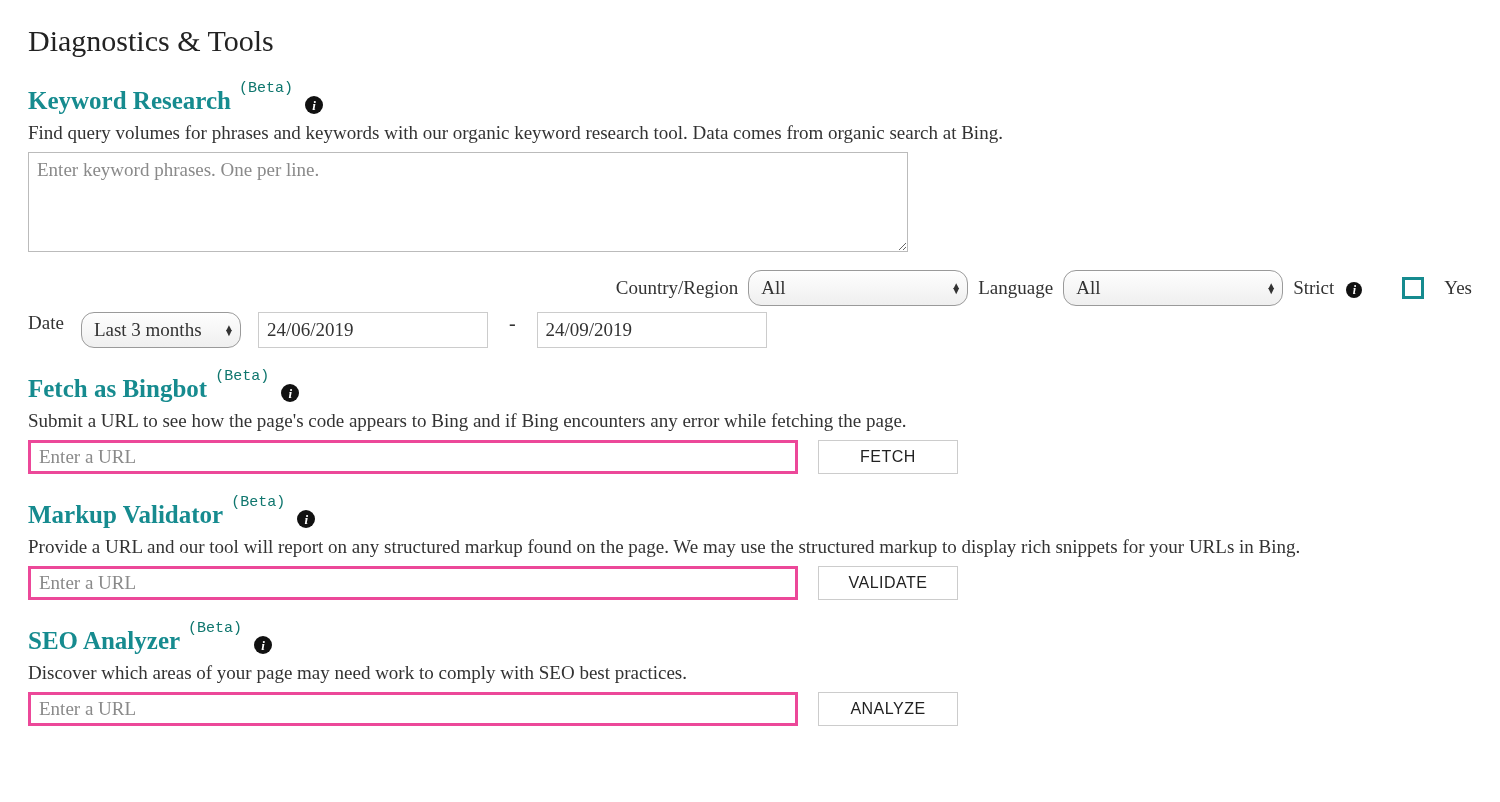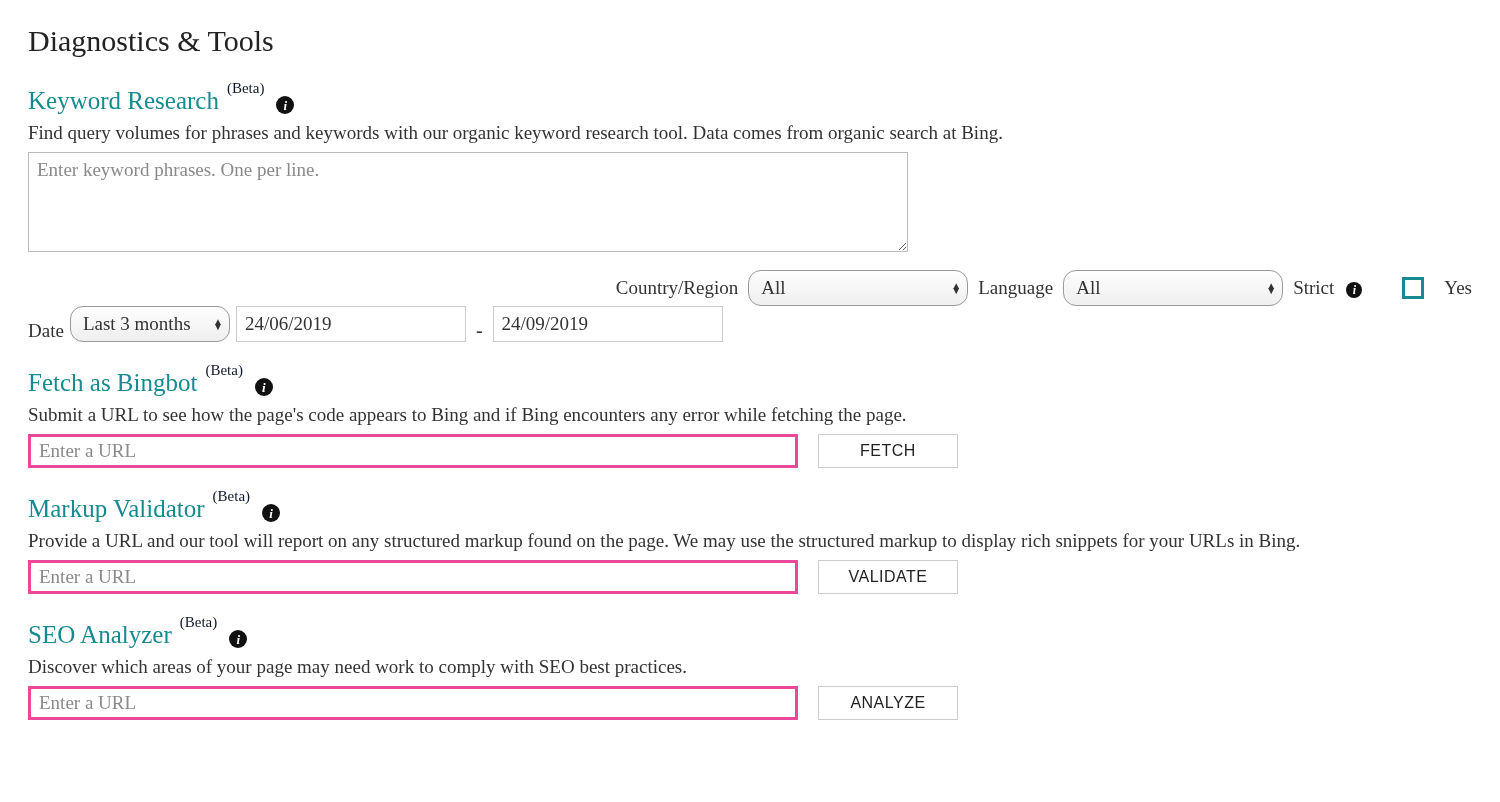--- a/index.html
+++ b/index.html
@@ -19,29 +19,30 @@
   .section { margin-bottom: 26px; }
   .section-head {
     display: flex;
     align-items: flex-start;
     gap: 6px;
     margin-bottom: 6px;
   }
   .section-title {
     color: #168b8f;
     font-size: 25px;
-    font-weight: 400;
+    font-weight: 700;
     line-height: 1.2;
   }
   .beta {
-    color: #0f172a;
+    color: #0f766e;
     font-size: 15px;
     position: relative;
     top: -6px;
     margin-left: 2px;
+    font-family: Liberation Mono, monospace;
   }
   .info-icon {
     display: inline-flex;
     align-items: center;
     justify-content: center;
     width: 18px;
     height: 18px;
     border-radius: 50%;
     background: #111;
     color: #fff;
@@ -145,23 +146,23 @@
     display: inline-block;
     width: 22px; height: 22px;
     border: 3px solid #168b8f;
     background: #fff;
     margin-left: 30px;
     margin-right: 10px;
     cursor: pointer;
   }
   .daterow {
     display: flex;
-    align-items: flex-end;
-    gap: 6px;
-    margin-top: 0;
+    align-items: flex-start;
+    gap: 17px;
+    margin-top: 6px;
   }
   .dash { font-size: 20px; color: #333; padding: 0 4px; }
   .inline-row { display: flex; align-items: center; gap: 20px; }
 </style>
 </head>
 <body>
 
 <h1 class="page-title">Diagnostics &amp; Tools</h1>
 
 <div class="section">

